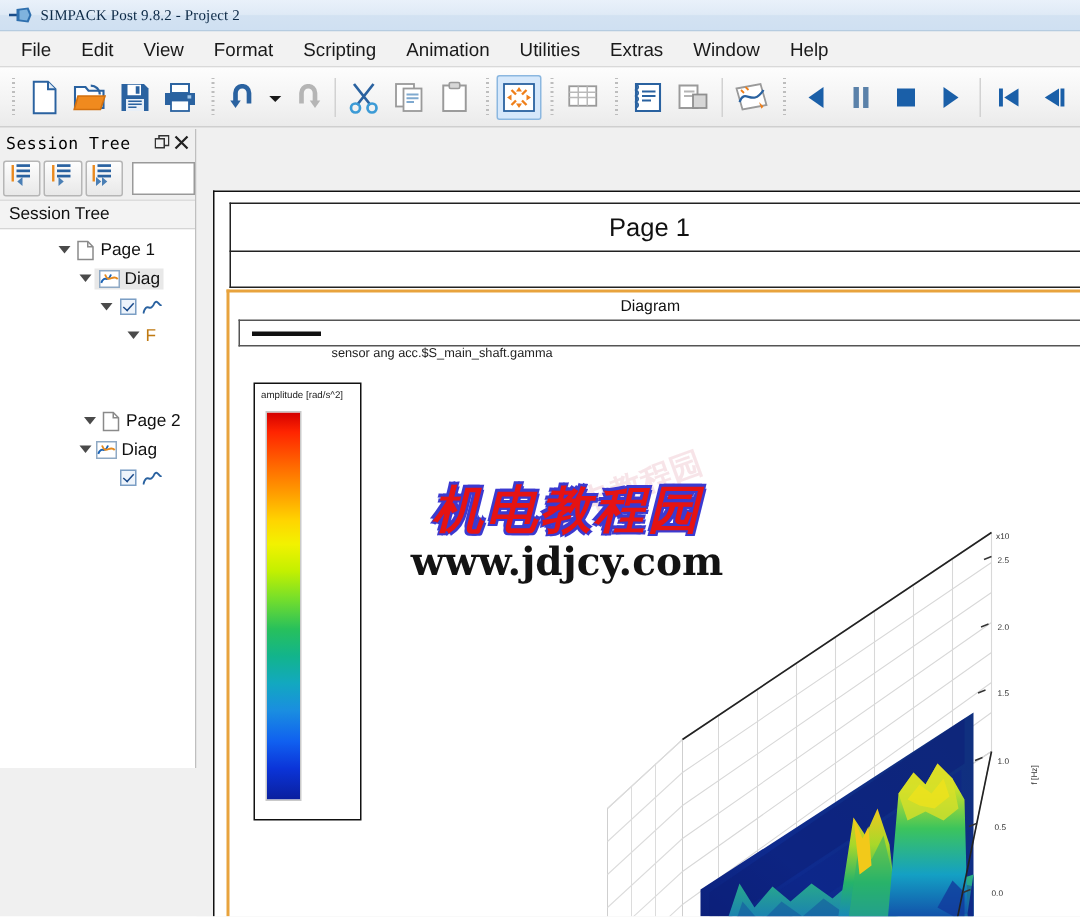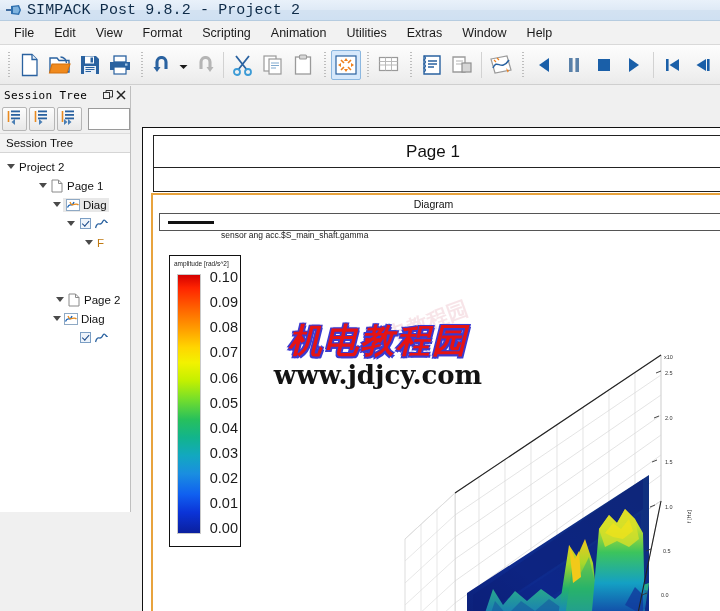--- a/index.html
+++ b/index.html
@@ -27,22 +27,22 @@
     font-size: 12px;
     color: #15314f;
   }
   .titlebar .app-icon {
     width: 18px; height: 14px;
     margin-right: 4px;
     position: relative;
     flex: 0 0 auto;
   }
   .titlebar .title-text {
-    font-family: Liberation Mono, monospace;
-    font-size: 15px;
+    font-family: Liberation Serif, serif;
+    font-size: 10px;
     letter-spacing: 0.1px;
     color: #0d2a47;
   }
 
   
   .menubar {
     height: 24px;
     background: #f2f2f2;
     border-bottom: 1px solid #d9d9d9;
     display: flex; align-items: center;
@@ -672,26 +672,20 @@
         </div>
         <input class="dk-field" value="" placeholder="" style="">
       </div>
 
       <div class="tree-head">
         <span>Session Tree</span>
       </div>
 
       <div class="tree-body">
 
-        <div class="tnode" style="padding-left:4px">
-          <span class="twist">
-              <i class="tri open"></i>
-            </span>
-          <span class="tlbl">Project 2</span>
-        </div>
 
 
         <div class="tnode" style="padding-left:36px">
           <span class="twist">
               <i class="tri open"></i>
             </span>
           <span class="tico">
             <svg width="12" height="14" viewBox="0 0 12 14">
               <path d="M1 1 H7.5 L11 4.5 V13 H1 Z" fill="#fff" stroke="#8a8a8a" stroke-width="1"></path>
               <path d="M7.5 1 V4.5 H11" fill="none" stroke="#8a8a8a" stroke-width="1"></path>
@@ -796,33 +790,20 @@
           <div class="diagram-title">Diagram</div>
 
           <div class="legend-row">
             <span class="legend-swatch"></span>
             <span class="legend-text">sensor ang acc.$S_main_shaft.gamma</span>
           </div>
 
           <div class="colorbar-panel">
             <div class="cb-title">amplitude [rad/s^2]</div>
             <div class="cb-bar"></div>
-            <div class="cb-ticks">
-              <span>0.10</span>
-              <span>0.09</span>
-              <span>0.08</span>
-              <span>0.07</span>
-              <span>0.06</span>
-              <span>0.05</span>
-              <span>0.04</span>
-              <span>0.03</span>
-              <span>0.02</span>
-              <span>0.01</span>
-              <span>0.00</span>
-            </div>
           </div>
 
           <div class="wm-ghost">
             <div class="wm-ghost-txt">机电教程园</div>
           </div>
 
           <div class="plot3d">
             <svg width="330" height="345" viewBox="0 0 330 345">
               <defs>
                 <linearGradient id="surfGrad" x1="0" y1="1" x2="0.75" y2="0">

